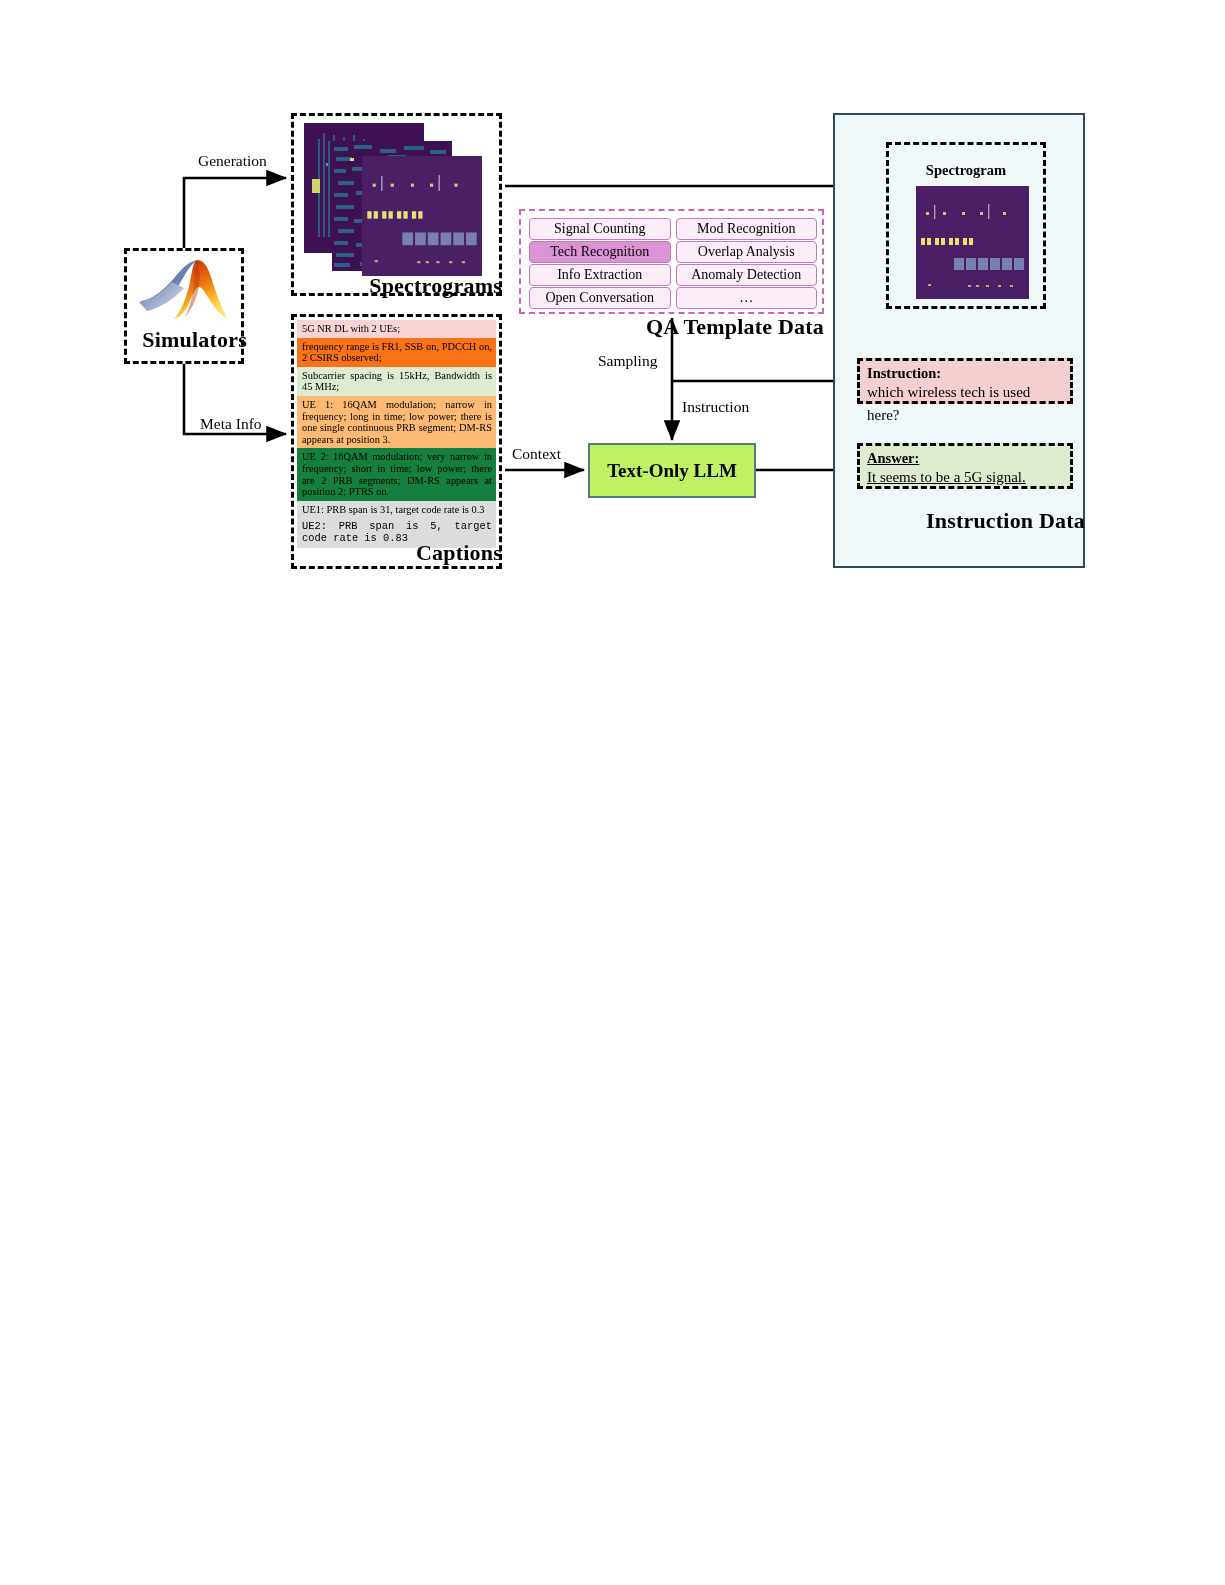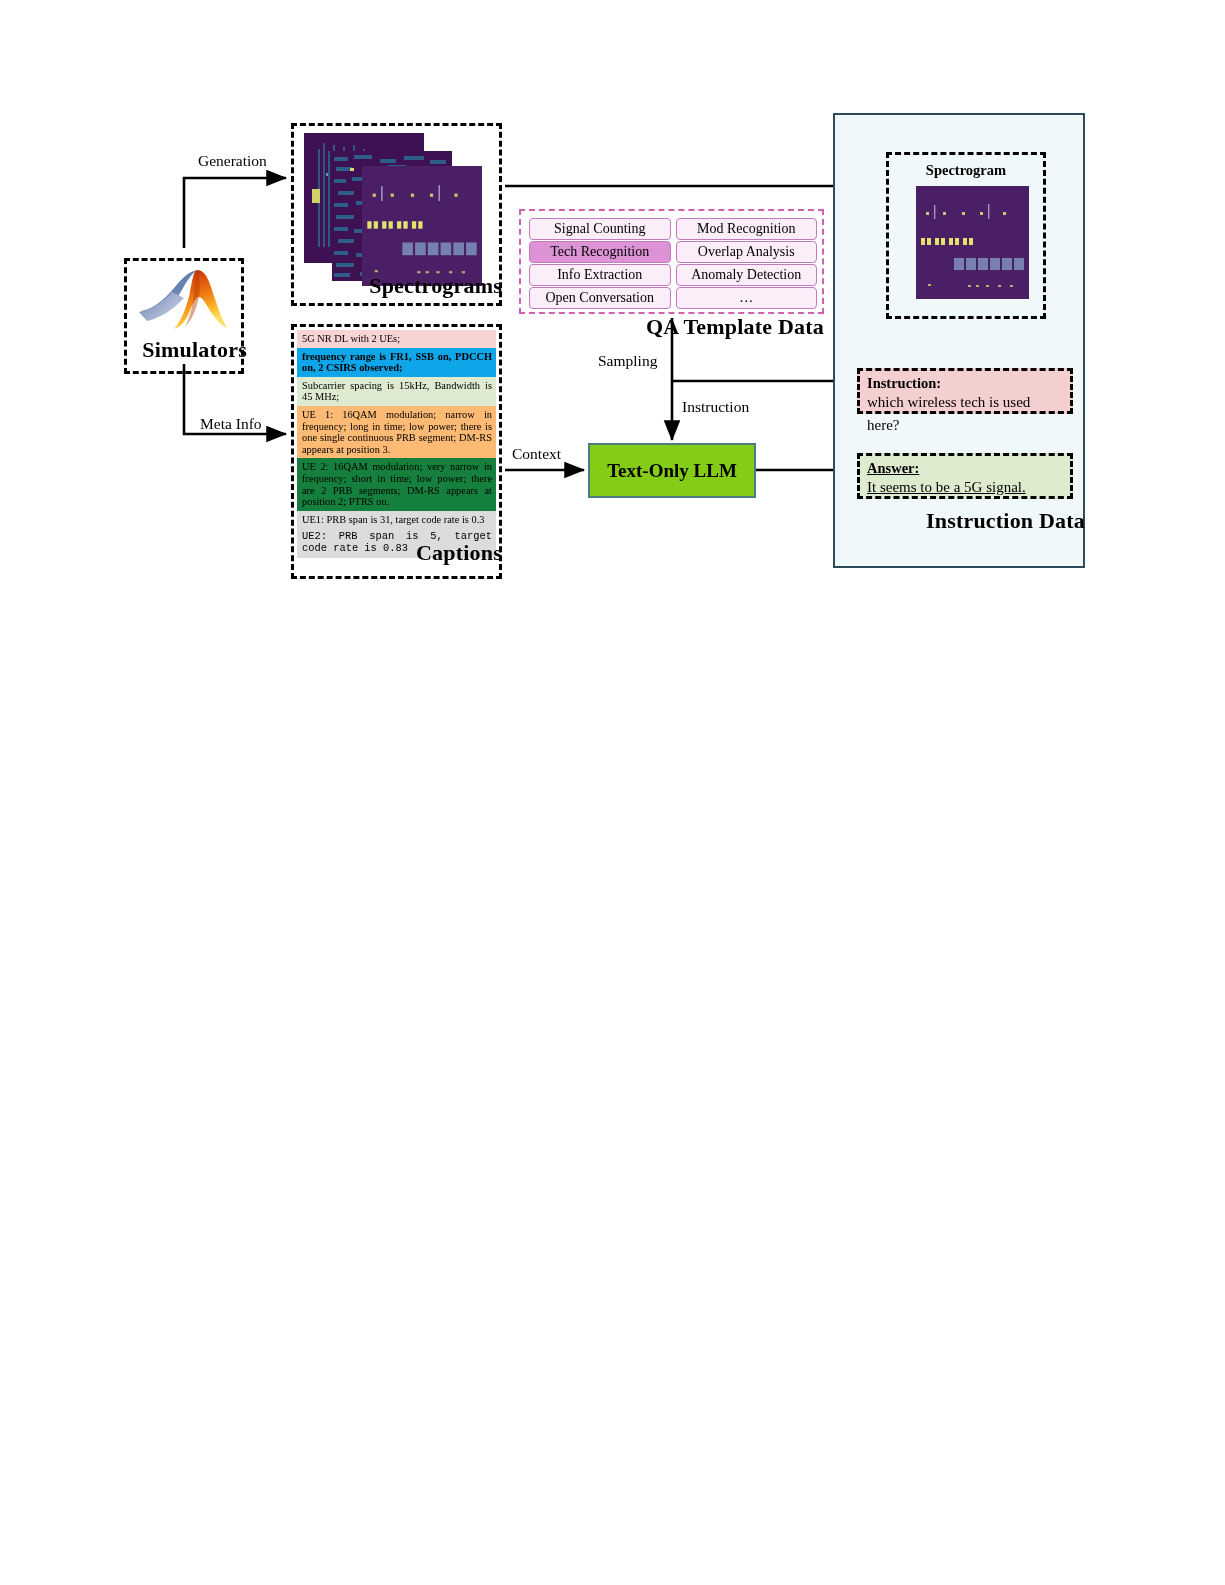--- a/index.html
+++ b/index.html
@@ -2,21 +2,21 @@
 <html><head>
 <meta charset="utf-8">
 <style>
   html,body{margin:0;padding:0;background:#ffffff;}
   body{width:1225px;height:1585px;position:relative;
        font-family:"Liberation Serif","DejaVu Serif",serif;color:#000;}
   #canvas{position:absolute;left:0;top:0;width:1225px;height:1585px;}
   .abs{position:absolute;box-sizing:border-box;}
 
   
-  .dash-black{border:3px dashed #000;margin-top:10px;}
+  .dash-black{border:3px dashed #000;}
   .dash-pink{border:2.5px dashed #D060B0;}
 
   
   .cap-title{font-weight:bold;font-size:22px;text-align:right;letter-spacing:.2px;}
   .arrow-label{font-size:15.5px;white-space:nowrap;}
 
   
   #simulators{left:124px;top:248px;width:120px;height:116px;}
   #sim-logo{left:0;top:4px;width:120px;height:72px;}
   #sim-label{left:0;top:76px;width:120px;}
@@ -42,21 +42,21 @@
            display:grid;grid-template-columns:1fr 1fr;grid-auto-rows:22px;
            column-gap:5px;row-gap:1px;}
   .qa-cell{display:flex;align-items:center;justify-content:center;
            font-size:14px;border:1.6px solid #C27BC0;border-radius:4px;
            background:#FBEEF8;}
   .qa-cell.sel{background:#DB93D6;}
   #qa-label{left:519px;top:314px;width:305px;}
 
   
   #llm{left:588px;top:443px;width:168px;height:55px;
-       background:#84cc16;border:2.5px solid #4E7A84;
+       background:#bef264;border:2.5px solid #4E7A84;
        display:flex;align-items:center;justify-content:center;
        font-weight:bold;font-size:19px;}
 
   
   #panel{left:833px;top:113px;width:252px;height:455px;
          background:#F1F8FA;border:2.5px solid #2F4A5A;}
   #panel-spec-frame{left:886px;top:142px;width:160px;height:167px;}
   #panel-spec-title{left:886px;top:162px;width:160px;font-size:14.5px;font-weight:bold;text-align:center;}
   #panel-spec-img{left:916px;top:186px;width:113px;height:113px;}
   #instr-box{left:857px;top:358px;width:216px;height:46px;background:#F3CFCF;}
@@ -261,21 +261,21 @@
         <rect x="82" y="99" width="3" height="2"></rect>
           <rect x="94" y="99" width="3" height="2"></rect>
       </g>
     </svg>
   </div>
   <div class="abs cap-title" id="spec-label">Spectrograms</div>
 
   <div class="abs dash-black" id="cap-frame">
     <div id="cap-rows" style="position:absolute;left:3px;top:3px;width:199px;">
         <div class="cap-row" style="background: rgb(248, 211, 211);">5G NR DL with 2 UEs;</div>
-        <div class="cap-row" style="background: #0ea5e9; font-weight: bold;">frequency range is FR1, SSB on, PDCCH on, 2 CSIRS observed;</div>
+        <div class="cap-row" style="background: #f97316;">frequency range is FR1, SSB on, PDCCH on, 2 CSIRS observed;</div>
         <div class="cap-row" style="background: rgb(222, 235, 209);">Subcarrier spacing is 15kHz, Bandwidth is 45 MHz;</div>
         <div class="cap-row jt" style="background: #fdba74;">UE 1: 16QAM modulation; narrow in frequency; long in time; low power; there is one single continuous PRB segment; DM-RS appears at position 3.</div>
         <div class="cap-row jt" style="background: #15803d;">UE 2: 16QAM modulation; very narrow in frequency; short in time; low power; there are 2 PRB segments; DM-RS appears at position 2; PTRS on.</div>
         <div class="cap-row" style="background: rgb(220, 220, 220);">UE1: PRB span is 31,  target code rate is 0.3</div>
         <div class="cap-row" style="background: rgb(220, 220, 220); font-family: Liberation Mono, monospace;">UE2: PRB span is 5, target code rate is 0.83</div>
       </div>
   </div>
   <div class="abs cap-title" id="cap-label">Captions</div>
 
   <div class="abs dash-pink" id="qa-frame">

